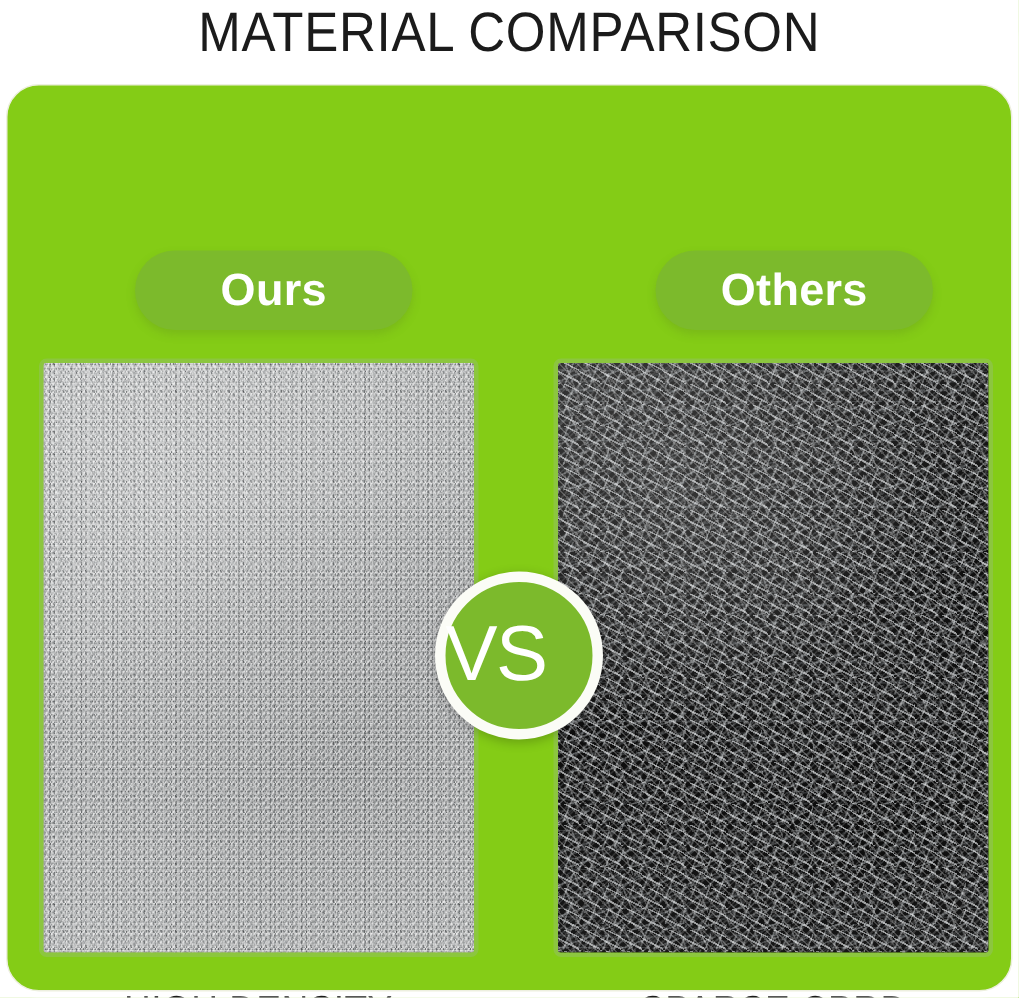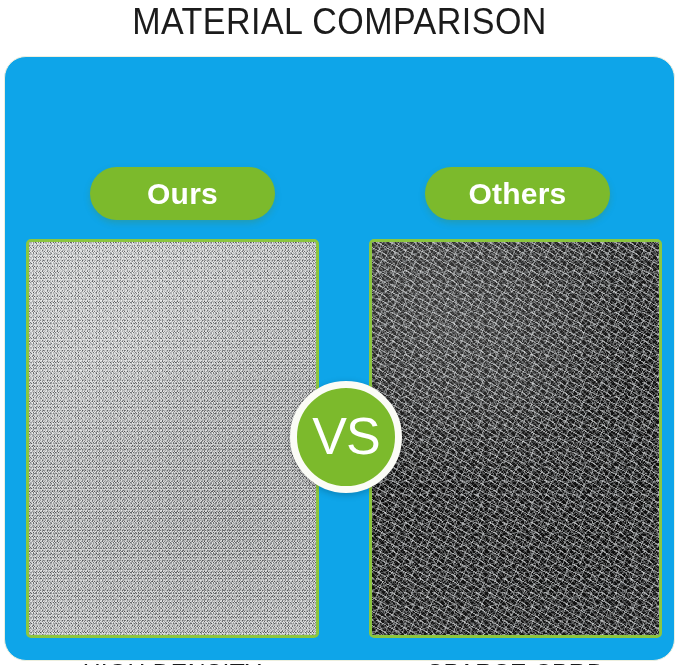--- a/index.html
+++ b/index.html
@@ -19,35 +19,35 @@
     font-size:37px; font-weight:400; letter-spacing:0.5px;
     color:#1b1b1b;
     transform:scaleX(0.92); transform-origin:center top;
     white-space:nowrap;
   }
 
   
   .card {
     position:absolute; left:4px; top:56px;
     width:671px; height:605px;
-    background:#0ea5e9;
+    background:#84cc16;
     border:1px solid #edefdf;
     border-radius:22px;
   }
 
   
   .pill {
     position:absolute; top:110px; height:53px;
     border-radius:27px;
     background:#7cba2c;
     box-shadow:0 3px 6px rgba(90,130,30,0.25);
     display:flex; align-items:center; justify-content:center;
   }
   .pill-ours   { left:85px;  width:185px; }
-  .pill-others { left:420px; width:185px; }
+  .pill-others { left:432px; width:185px; }
   .pill span {
     color:#ffffff; font-size:30px; font-weight:700;
     letter-spacing:0.2px;
     font-family:"Liberation Sans", sans-serif;
   }
 
   
   .swatch {
     position:absolute; top:182px; height:399px;
     border:3px solid #8cc63f;
@@ -111,21 +111,21 @@
     background-size:6px 6px, 7px 7px, 100% 100%;
   }
 
   
   .vs-badge {
     position:absolute; left:285px; top:324px;
     width:112px; height:112px;
     border-radius:50%;
     background:#7cba2c;
     border:7px solid #fbfcf6;
-    display:flex; align-items:center; justify-content:center;
+    display:flex; align-items:center; justify-content:flex-start;
     box-shadow:0 2px 7px rgba(0,0,0,0.22);
   }
   .vs-badge span {
     color:#ffffff; font-size:52px; font-weight:400;
     letter-spacing:-1px; line-height:1;
     font-family:"Liberation Sans", sans-serif;
     transform:translateY(-1px);
   }
 
   

